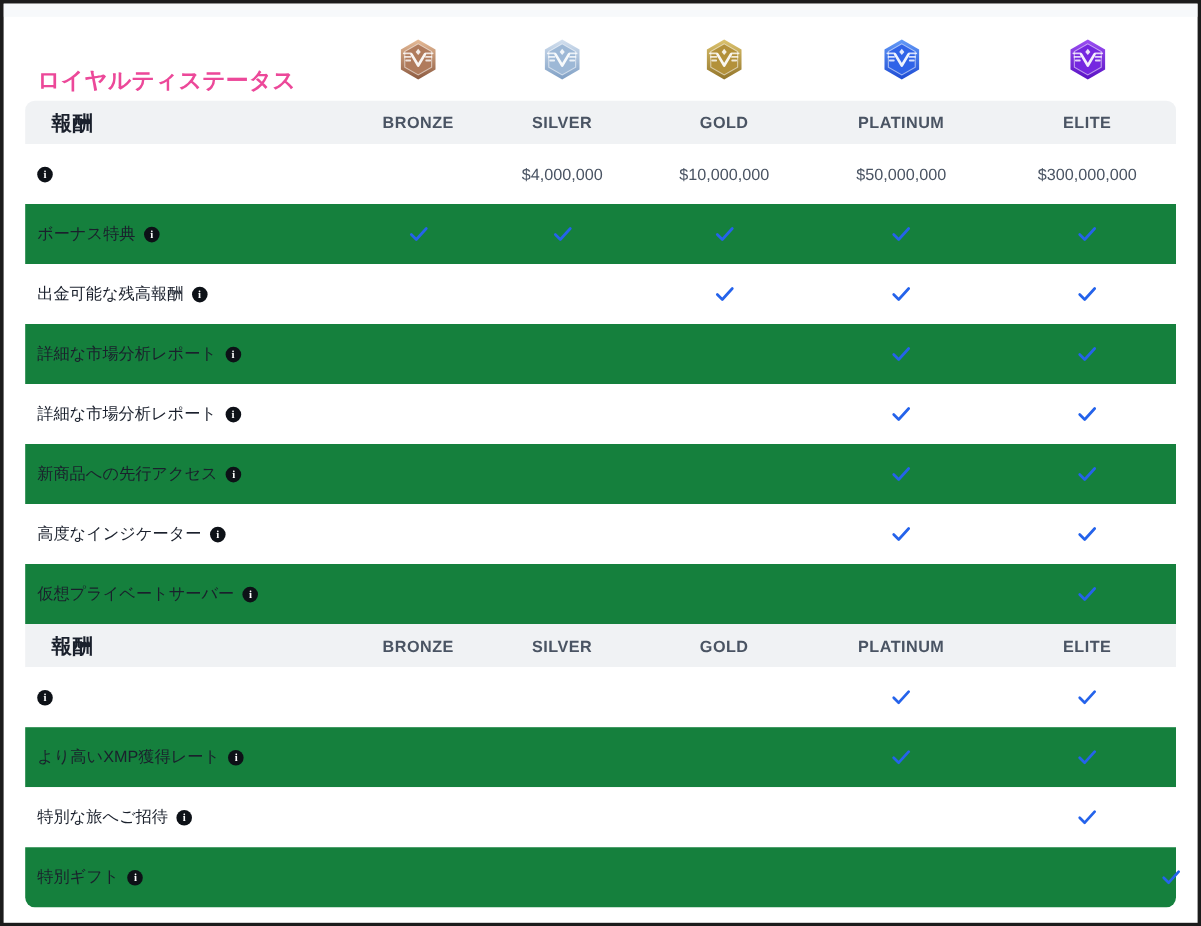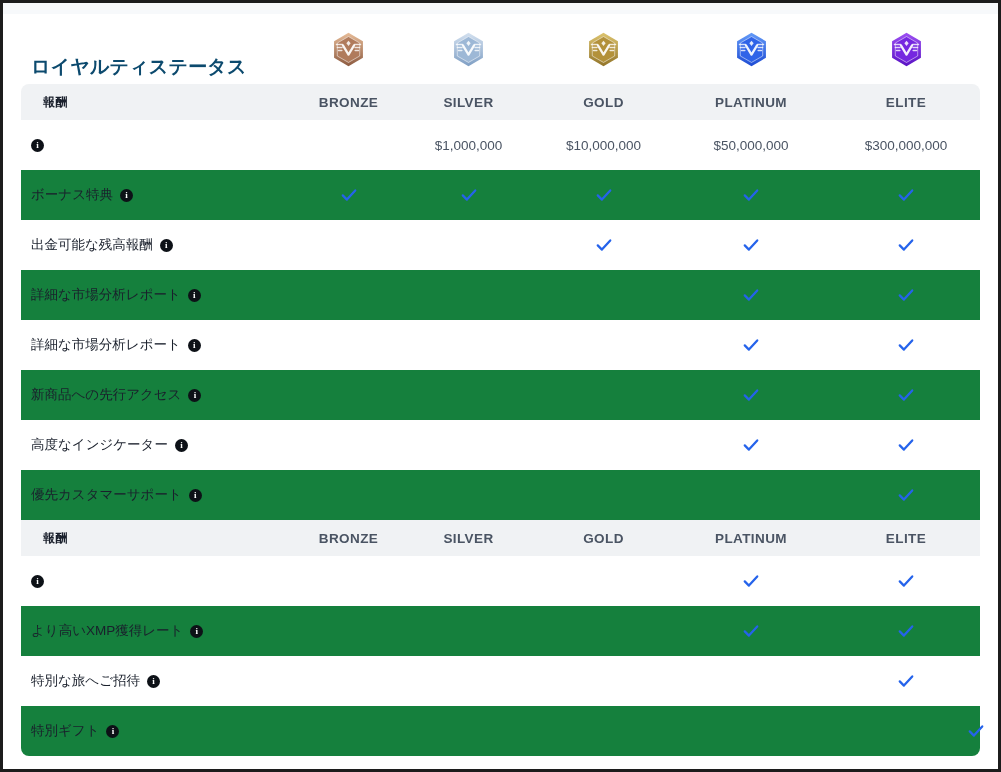--- a/index.html
+++ b/index.html
@@ -18,34 +18,34 @@
   .content { padding: 0 18px; }
 
   
   .grid-row {
     display: grid;
     grid-template-columns: 270px 115px 125px 145px 150px 160px;
     align-items: center;
   }
   .masthead { height: 70px; }
   .page-title {
-    font-size: 19px; font-weight: bold; color: #0c4a6e;
+    font-size: 19px; font-weight: bold; color: #ec4899;
     padding-left: 10px; letter-spacing: .2px; margin-top: 36px;
   }
   .badge-cell { display:flex; justify-content:center; align-items:center; }
 
   
   .t-header {
     background: #f0f2f4;
     height: 36px;
     font-size: 11px; font-weight: bold; color: #3d4654;
     letter-spacing: .4px;
   }
   .t-header.first { border-radius: 8px 8px 0 0; }
-  .t-header .label-cell { font-size: 12px; padding-left: 22px; }
+  .t-header .label-cell { font-size: 17px; padding-left: 22px; }
   .t-row { height: 50px; background:#ffffff; }
   .t-row.alt { background:#15803d; }
   .t-row.last { border-radius: 0 0 8px 8px; gap: 14px; }
   .label-cell {
     padding-left: 10px;
     font-size: 13.5px; color: #1a202c;
     display: flex; align-items: center; gap: 7px;
     text-align: left;
   }
   .tier-cell {
@@ -192,21 +192,21 @@
           <div class="tier-cell">SILVER</div>
           <div class="tier-cell">GOLD</div>
           <div class="tier-cell">PLATINUM</div>
           <div class="tier-cell">ELITE</div>
         </div>
         <div class="grid-row t-row">
           <div class="label-cell">
             <span class="info-dot">i</span>
           </div>
           <div class="tier-cell"></div>
-          <div class="tier-cell">$1,000,000</div>
+          <div class="tier-cell">$4,000,000</div>
           <div class="tier-cell">$10,000,000</div>
           <div class="tier-cell">$50,000,000</div>
           <div class="tier-cell">$300,000,000</div>
         </div>
         <div class="grid-row t-row alt">
           <div class="label-cell">
             <span>ボーナス特典</span>
             <span class="info-dot">i</span>
           </div>
           <div class="tier-cell">
@@ -329,21 +329,21 @@
             </svg>
           </div>
           <div class="tier-cell">
             <svg class="check-svg" width="20" height="20" viewBox="0 0 24 24">
   <path d="M4.5 12.5 L9.5 17.5 L19.5 6.5" fill="none" stroke="#2563eb" stroke-width="2.7" stroke-linecap="round" stroke-linejoin="round"></path>
             </svg>
           </div>
         </div>
         <div class="grid-row t-row alt">
           <div class="label-cell">
-            <span>優先カスタマーサポート</span>
+            <span>仮想プライベートサーバー</span>
             <span class="info-dot">i</span>
           </div>
           <div class="tier-cell"></div>
           <div class="tier-cell"></div>
           <div class="tier-cell"></div>
           <div class="tier-cell"></div>
           <div class="tier-cell">
             <svg class="check-svg" width="20" height="20" viewBox="0 0 24 24">
   <path d="M4.5 12.5 L9.5 17.5 L19.5 6.5" fill="none" stroke="#2563eb" stroke-width="2.7" stroke-linecap="round" stroke-linejoin="round"></path>
             </svg>

